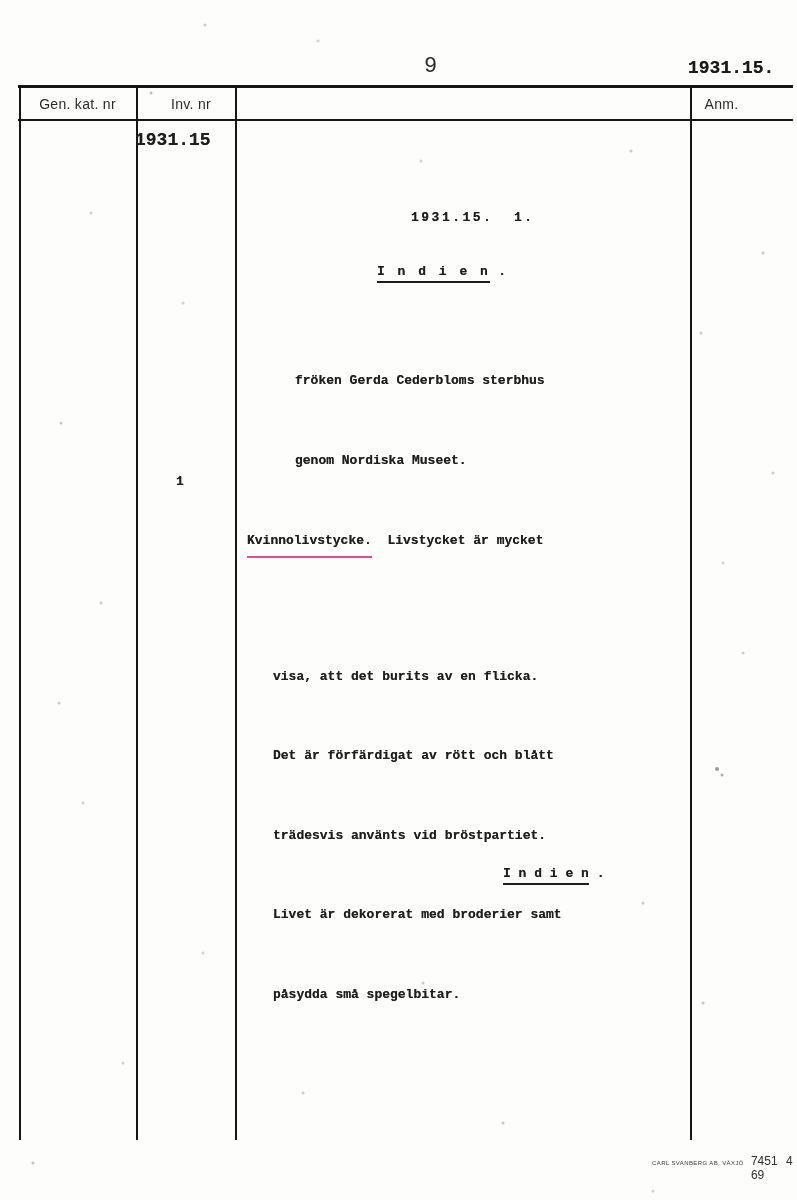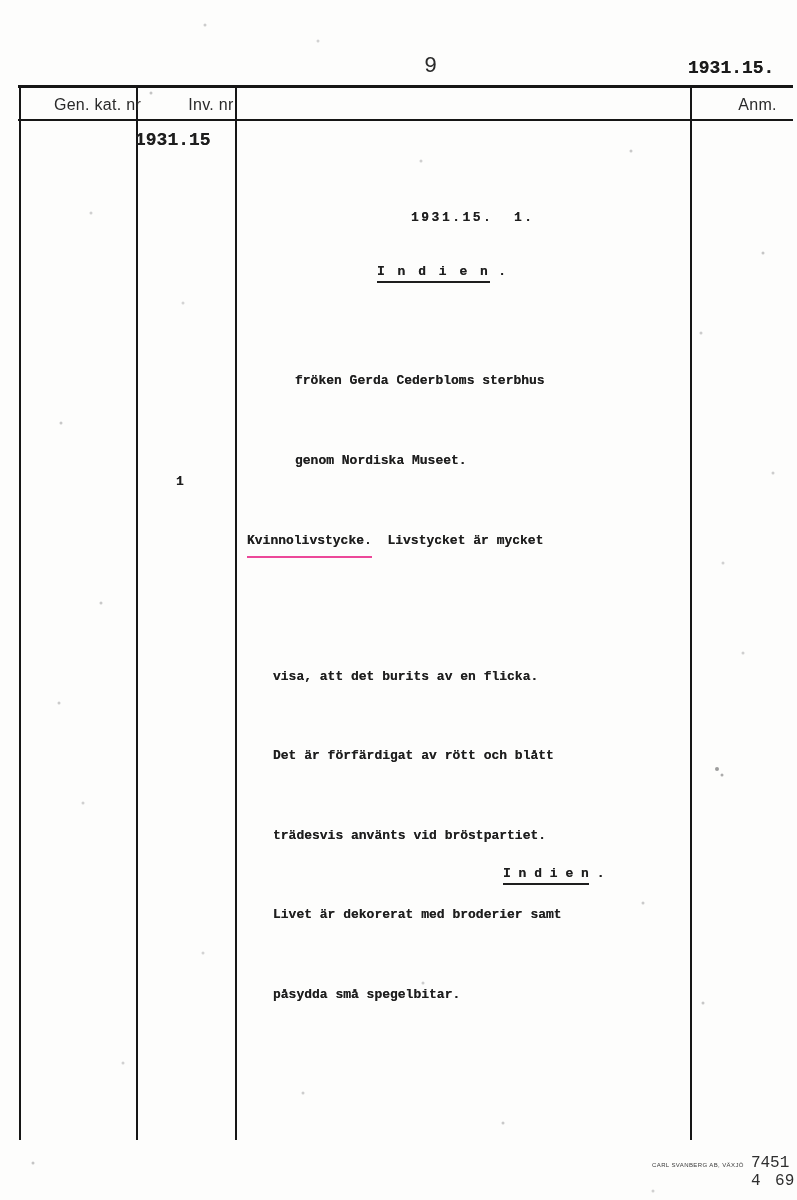--- a/index.html
+++ b/index.html
@@ -23,24 +23,23 @@
   }
   .block { line-height:26.5px; }
   
   .hline { position:absolute; background:#161616; height:2px; }
   .hline.top { height:3px; }
   .vline { position:absolute; background:#161616; width:2px; }
   
   .col-header {
     position:absolute;
     top:96px; height:16px;
-    font-size:16px; color:#2a2a2a;
+    font-size:14px; color:#2a2a2a;
     text-align:center;
     letter-spacing:0.3px;
-    padding-left:20px;
   }
   .page-number {
     position:absolute; left:424px; top:54px;
     font-family:"Liberation Mono","DejaVu Sans Mono", monospace;
     font-size:22px; font-weight:normal; color:#2a2a2a;
   }
   .page-ref {
     position:absolute; left:688px; top:58px;
     font-family:"Liberation Mono","DejaVu Sans Mono", monospace;
     font-weight:bold; font-size:18px; color:#1a1a1a;
@@ -63,22 +62,22 @@
   .title-underline { border-bottom:2px solid #ec4899; padding-bottom:1px; display:inline-block; }
   .closing-country { left:503px; top:866px; }
   
   .imprint {
     position:absolute; left:652px; top:1154px;
     display:flex; align-items:baseline; gap:7px;
     color:#3a3a3a;
   }
   .imprint .printer-name { font-size:6px; letter-spacing:0.4px; white-space:pre; }
   .imprint .printer-code {
-    font-family:Liberation Mono, monospace;
-    font-size:16px; word-spacing:5px; color:#2e2e2e;
+    font-family:Liberation Sans, sans-serif;
+    font-size:12px; word-spacing:5px; color:#2e2e2e;
   }
   
   .specks {
     position:absolute; top:0; left:0; width:2px; height:2px; border-radius:50%;
     background:transparent;
     box-shadow:
       204px 24px 0 0.5px #cccccc, 317px 40px 0 0.5px #d2d2d2,
       150px 92px 0 0.5px #c4c4c4, 420px 160px 0 0.5px #cfcfcf,
       630px 150px 0 0.5px #c9c9c9, 90px 212px 0 0.5px #d0d0d0,
       762px 252px 0 0.5px #c6c6c6, 182px 302px 0 0.5px #d4d4d4,
@@ -106,21 +105,21 @@
 
   <div class="hline top" style="left:18px; top:85px; width:775px;"></div>
   <div class="hline" style="left:18px; top:119px; width:775px;"></div>
   <div class="vline" style="left:19px; top:85px; height:1055px;"></div>
   <div class="vline" style="left:136px; top:85px; height:1055px;"></div>
   <div class="vline" style="left:235px; top:85px; height:1055px;"></div>
   <div class="vline" style="left:690px; top:85px; height:1055px;"></div>
 
   <div class="col-header" style="left:19px; width:117px;">Gen. kat. nr</div>
   <div class="col-header" style="left:136px; width:110px;">Inv. nr</div>
-  <div class="col-header" style="left:690px; width:95px;text-align:center;">Anm.</div>
+  <div class="col-header" style="left:674px; width:95px;text-align:center;">Anm.</div>
 
   <div class="tw inv-value">1931.15</div>
 
   <div class="tw heading-ref">1931.15.  1.</div>
   <div class="tw heading-country"><span class="country">I n d i e n</span><span> .</span></div>
 
   <div class="tw provenance block">
     <div>fröken Gerda Cederbloms sterbhus</div>
     <div>genom Nordiska Museet.</div>
   </div>

